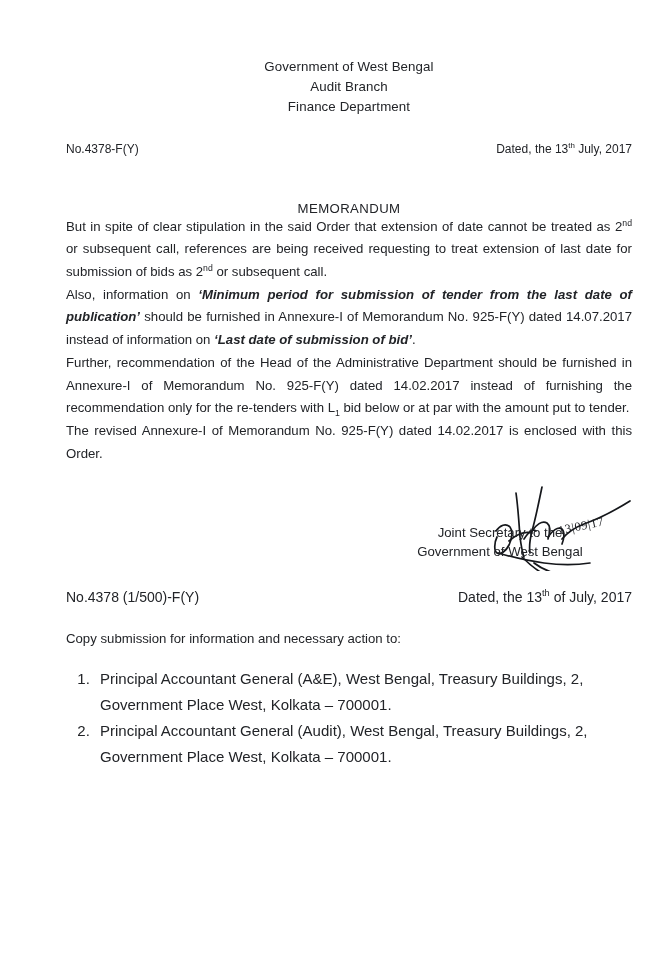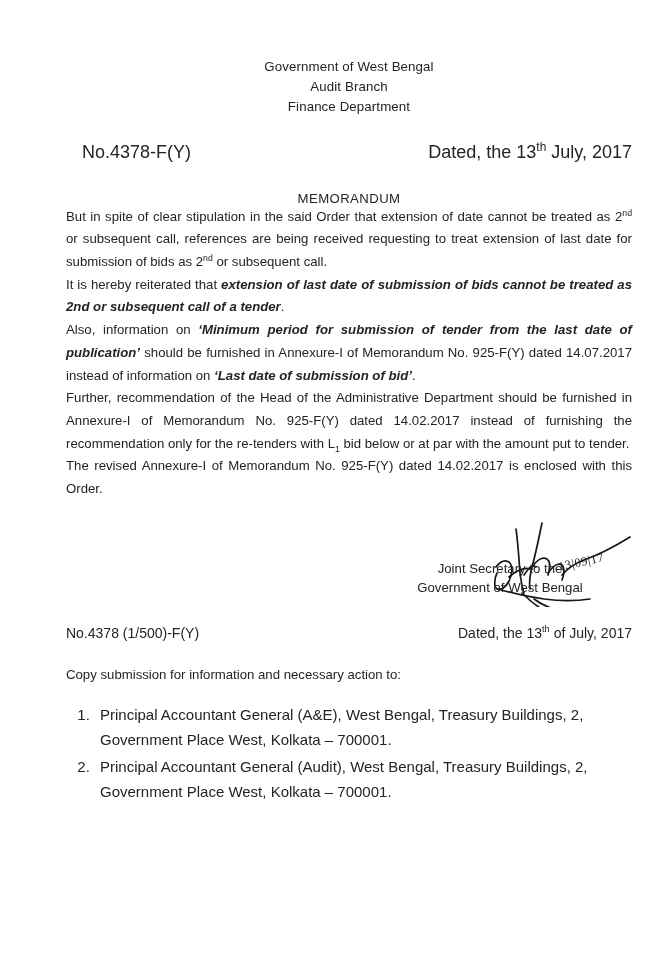--- a/index.html
+++ b/index.html
@@ -39,29 +39,28 @@
     font-size: 13.3px;
     letter-spacing: 0.1px;
   }
 
   
   .ref-row {
     display: flex;
     justify-content: space-between;
     align-items: baseline;
     margin-top: 24px;
-    font-size: 18px;
-    margin-left: 16px;
+    font-size: 12px;
   }
   .ref-row .right { white-space: nowrap; }
 
   .memo-title {
     text-align: center;
     font-size: 13.2px;
-    margin-top: 28px;
+    margin-top: 45px;
     letter-spacing: 0.4px;
   }
 
   
   p.para {
     text-align: justify;
     text-justify: inter-word;
     font-size: 13.2px;
     line-height: 1.72;
     margin: 0;
@@ -147,21 +146,20 @@
     <div class="ref-row">
       <span class="left">No.4378-F(Y)</span>
       <span class="right"><span>Dated, the 13</span><sup>th</sup><span> July, 2017</span></span>
     </div>
 
     <div class="memo-title">MEMORANDUM</div>
 
 
     <p class="para gap-lg"><span>But in spite of clear stipulation in the said Order that extension of date cannot be treated as 2</span><sup>nd</sup><span> or subsequent call, references are being received requesting to treat extension of last date for submission of bids as 2</span><sup>nd</sup><span> or subsequent call.</span></p>
 
-    <p class="para gap-lg"><span>It is hereby reiterated that </span><span class="bi">extension of last date of submission of bids cannot be treated as 2nd or subsequent call of a tender</span><span>.</span></p>
 
     <p class="para gap-lg"><span>Also, information on </span><span class="bi">‘Minimum period for submission of tender from the last date of publication’</span><span> should be furnished in Annexure-I of Memorandum No. 925-F(Y) dated 14.07.2017 instead of information on </span><span class="bi">‘Last date of submission of bid’</span><span>.</span></p>
 
     <p class="para gap-lg"><span>Further, recommendation of the Head of the Administrative Department should be furnished in Annexure-I of Memorandum No. 925-F(Y) dated 14.02.2017 instead of furnishing the recommendation only for the re-tenders with L</span><sub>1</sub><span> bid below or at par with the amount put to tender.</span></p>
 
     <p class="para gap-lg">The revised Annexure-I of Memorandum No. 925-F(Y) dated 14.02.2017 is enclosed with this Order.</p>
 
     <div class="sig-area">
 
       <svg class="sig-ink" viewBox="0 0 290 92">

